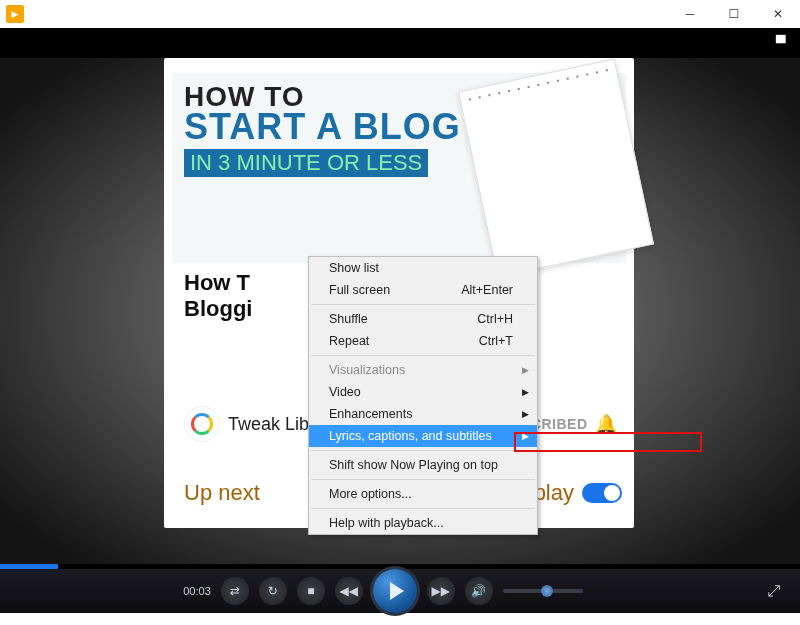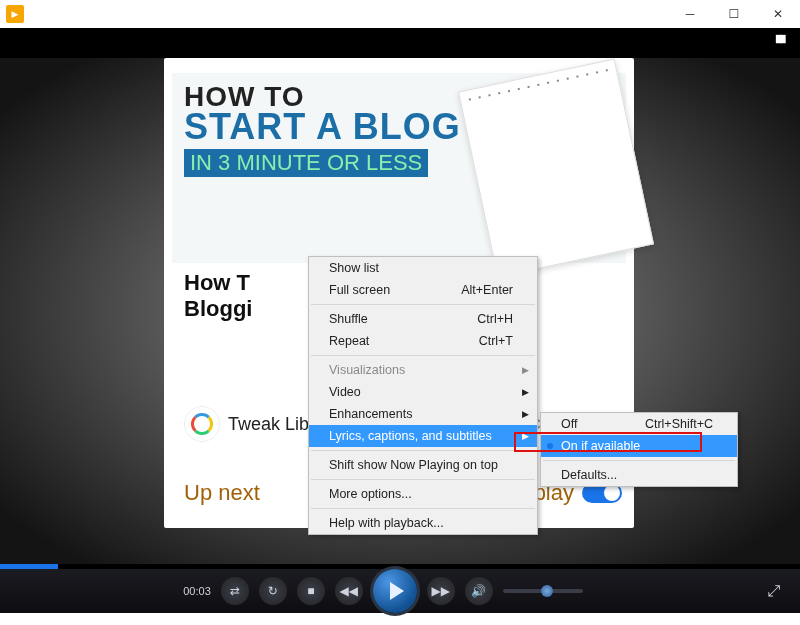--- a/index.html
+++ b/index.html
@@ -161,34 +161,20 @@
       <div class="msep"></div>
       <div class="mitem">
         <span>More options...</span>
       </div>
       <div class="msep"></div>
       <div class="mitem">
         <span>Help with playback...</span>
       </div>
     </div>
 
-  <div class="menu menu2" id="menu2">
-      <div class="mitem">
-        <span>Off</span>
-        <span class="sc">Ctrl+Shift+C</span>
-      </div>
-      <div class="mitem sel">
-        <span class="radio"></span>
-        <span>On if available</span>
-      </div>
-      <div class="msep"></div>
-      <div class="mitem">
-        <span>Defaults...</span>
-      </div>
-    </div>
   <div class="highlight-box"></div>
 </div>
 
 <div class="progress">
     <div class="bar"></div>
   </div>
 
 <div class="controls">
   <div class="spacer"></div>
   <span>00:03</span>

